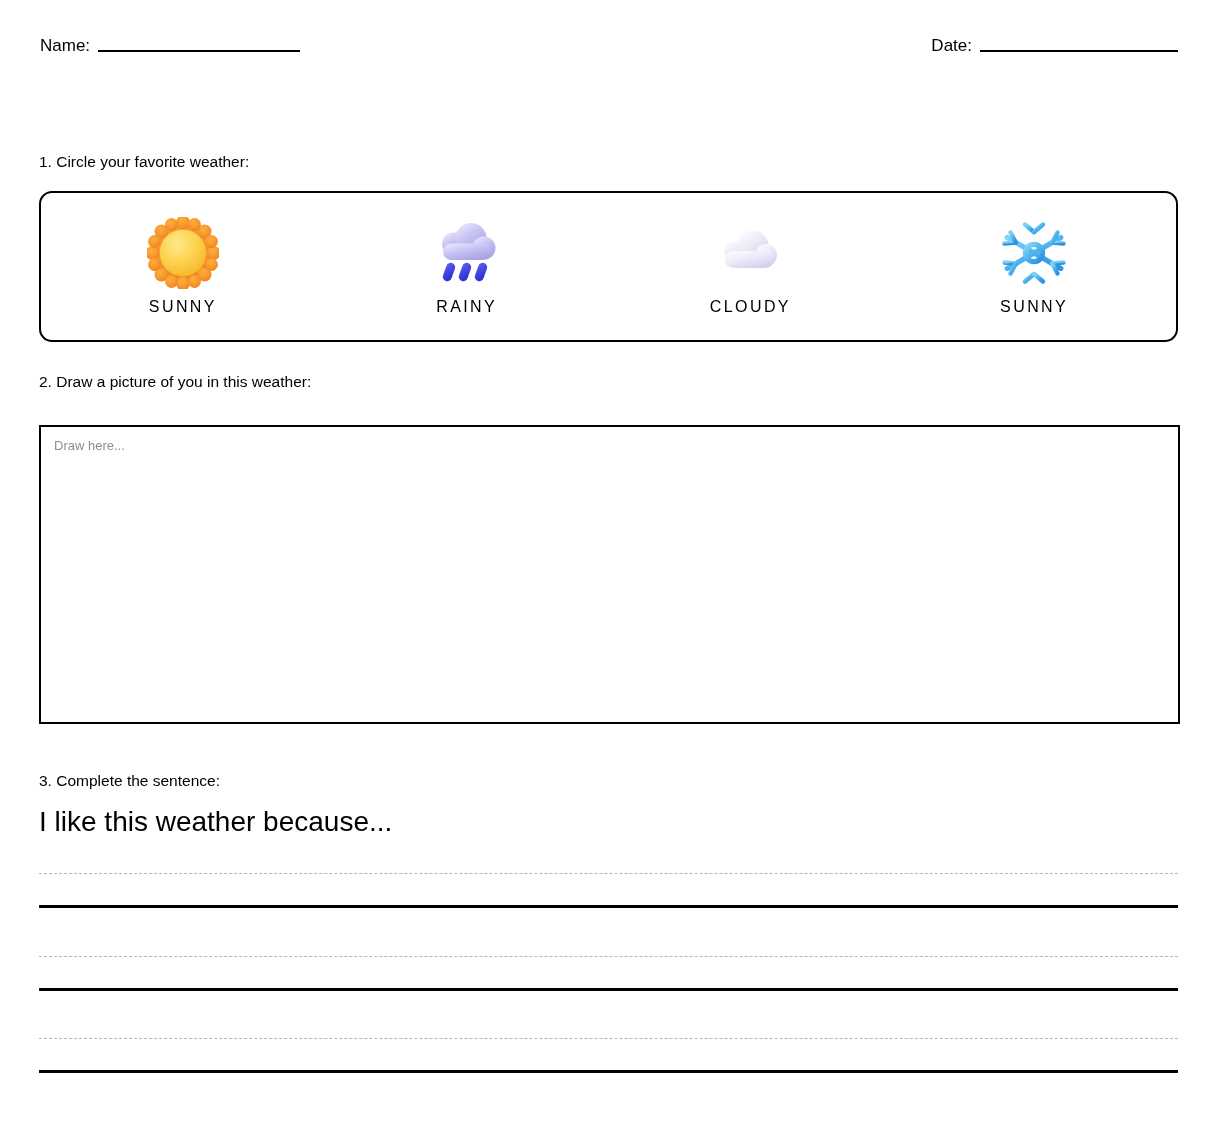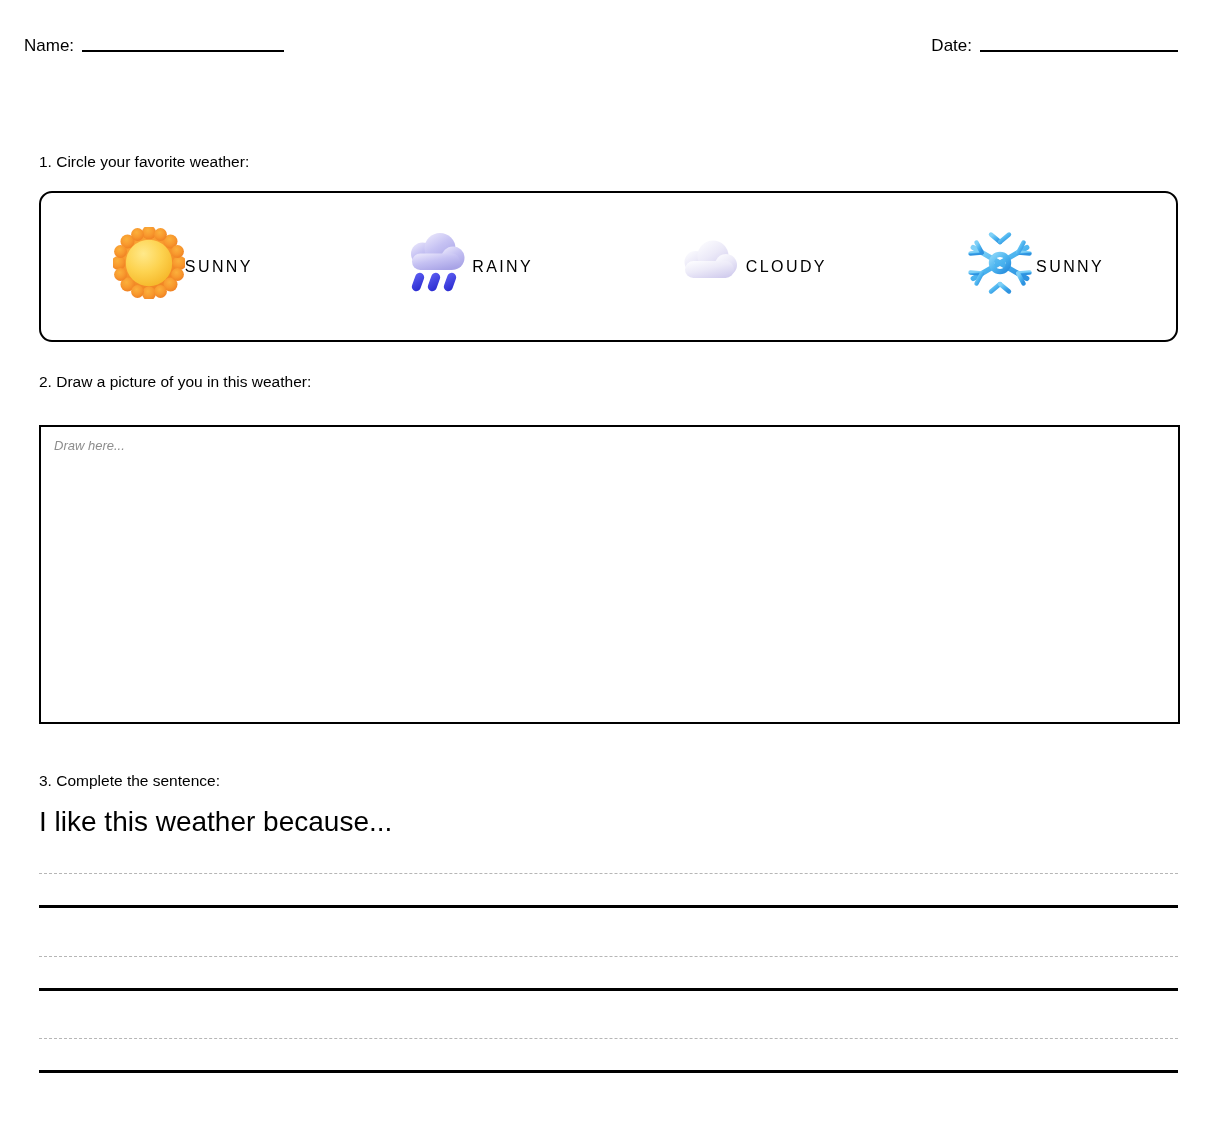--- a/index.html
+++ b/index.html
@@ -12,21 +12,21 @@
     color: #000000;
     overflow: hidden;
     position: relative;
   }
 
   .sheet { position: relative; width: 1217px; height: 1131px; padding: 0 39px; }
 
   
   .header-row {
     position: absolute;
-    left: 24px; right: 39px; top: 36px;
+    left: 40px; right: 39px; top: 36px;
     display: flex;
     align-items: flex-end;
     justify-content: space-between;
     gap: 14px;
   }
   .field { display: flex; align-items: flex-end; }
   .field-label { font-size: 17px; line-height: 20px; white-space: nowrap; }
   .field-rule {
     display: inline-block;
     border-bottom: 2.2px solid #000;
@@ -67,21 +67,21 @@
     border: 2.2px solid #000;
     border-radius: 13px;
     display: flex;
     align-items: center;
     justify-content: space-around;
     background: #fff;
   }
   .option {
     width: 180px;
     display: flex;
-    flex-direction: row;
+    flex-direction: column;
     align-items: center;
     justify-content: center;
     cursor: pointer;
   }
   .option-icon {
     width: 72px; height: 72px;
     display: block;
     margin-bottom: 8px;
   }
   .option-label {
@@ -91,21 +91,20 @@
     text-align: center;
   }
 
   
   .draw-box {
     position: absolute;
     left: 39px; top: 425px;
     width: 1141px; height: 299px;
     border: 2.4px solid #000;
     background: #fff;
-    font-style: italic;
   }
   .draw-placeholder {
     position: absolute;
     left: 13px; top: 11px;
     font-size: 13px;
     color: #8d8d8d;
     line-height: 16px;
     user-select: none;
   }
 

